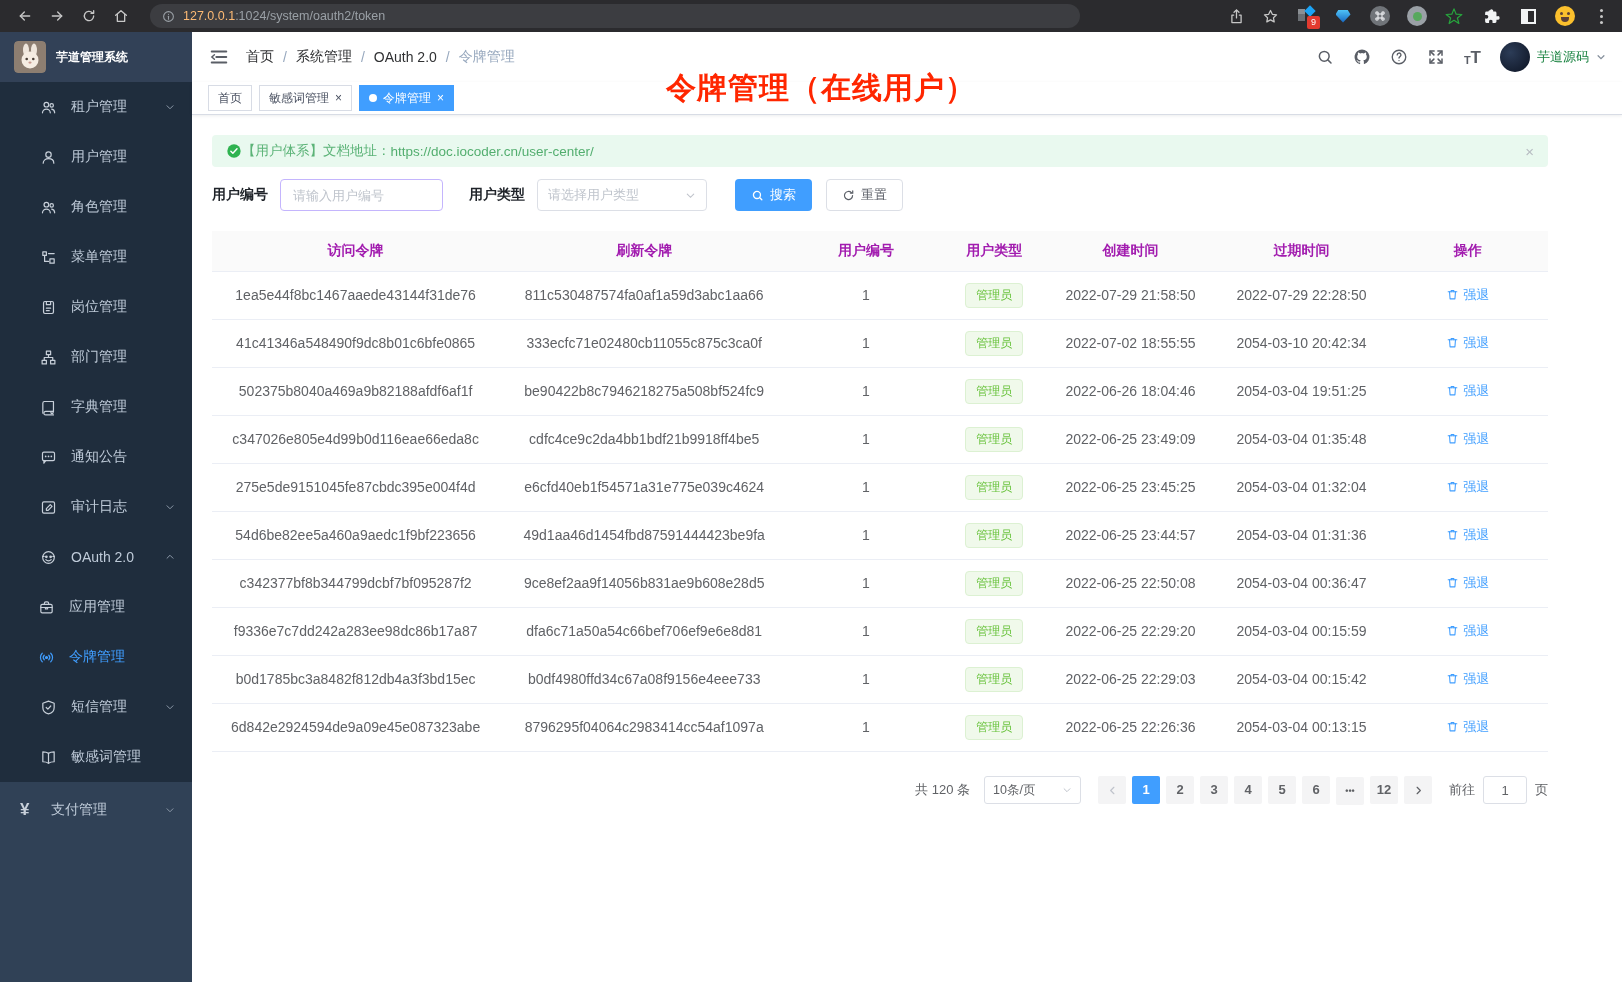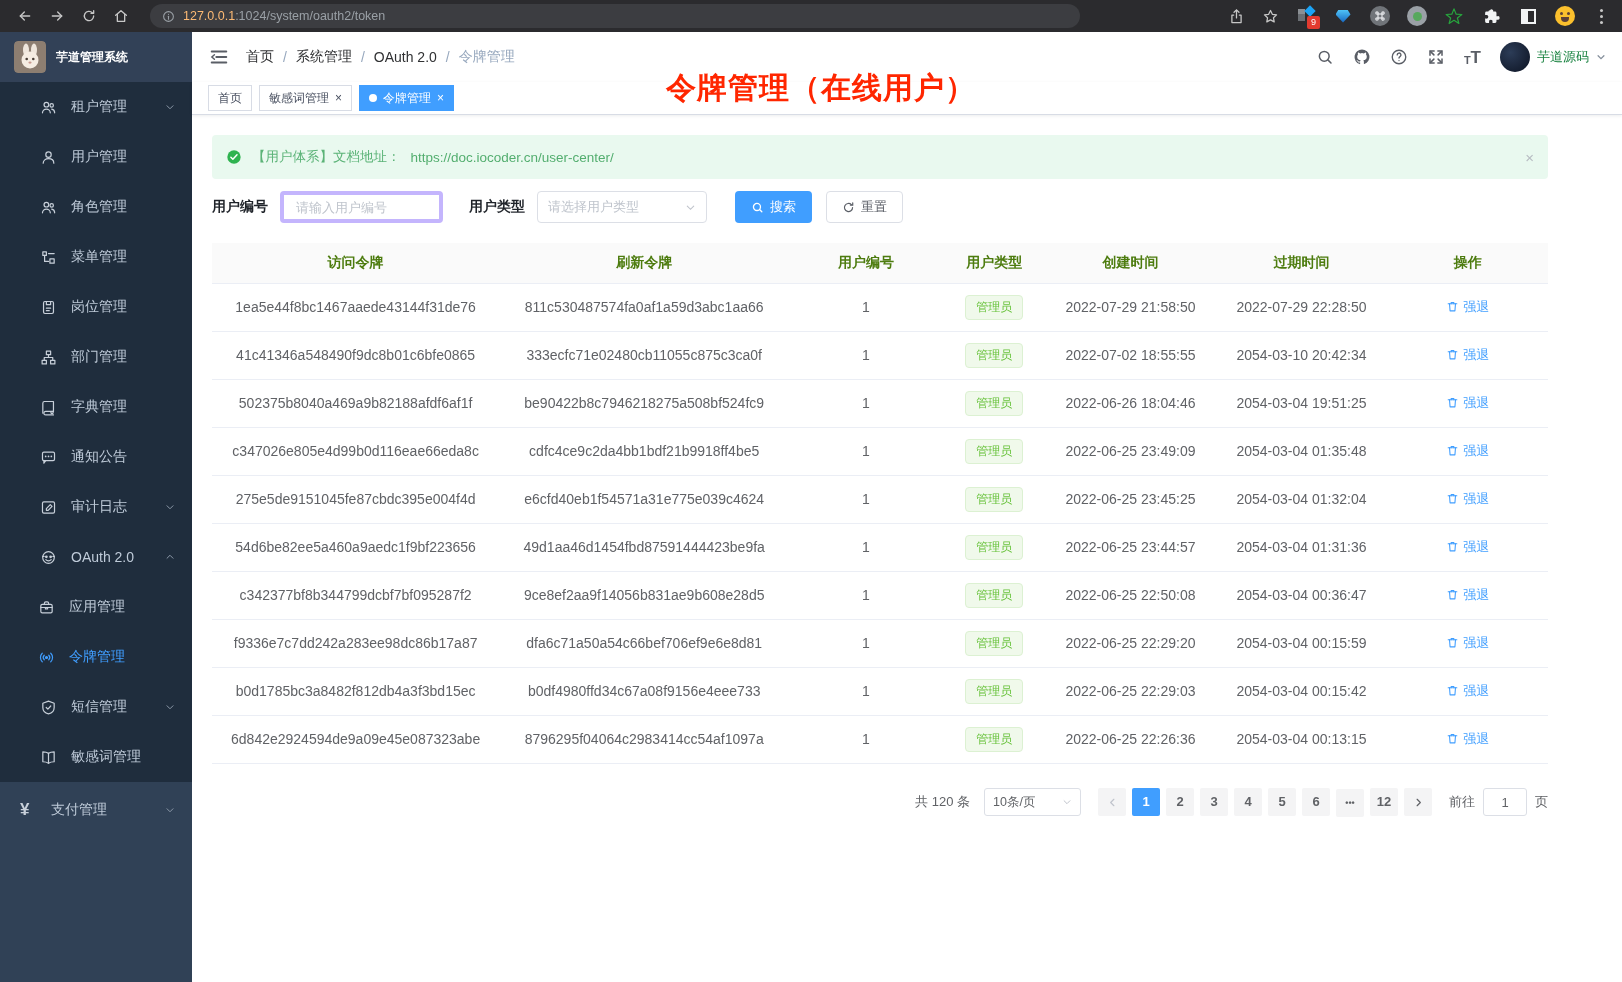--- a/index.html
+++ b/index.html
@@ -83,42 +83,42 @@
   .tab { height:26px; display:inline-flex; align-items:center; gap:6px; padding:0 9px; border:1px solid #d8dce5;
          background:#fff; color:#495060; font-size:12px; cursor:pointer; }
   .tab .dot { width:8px; height:8px; border-radius:50%; background:#fff; display:none; }
   .tab.active { background:#409eff; border-color:#409eff; color:#fff; }
   .tab.active .dot { display:block; }
   .tab .tab-close { font-size:12px; line-height:1; }
 
   
   .content { padding:20px 74px 0 20px; background:#fff; flex:1; }
 
-  .alert { height:44px; background:#e9f9ef; border-radius:4px; display:flex; align-items:center; padding:0 14px; gap:10px; }
+  .alert { height:32px; background:#e9f9ef; border-radius:4px; display:flex; align-items:center; padding:0 14px; }
   .alert-ico svg { width:16px; height:16px; }
   .alert-text { font-size:13.5px; color:#5bb377; }
   .alert-link { font-size:13.5px; color:#53ae6f; text-decoration:none; }
   .alert-close { margin-left:auto; color:#b7bcc2; font-size:15px; cursor:pointer; }
 
   .filters { margin-top:12px; display:flex; align-items:center; }
   .f-label { font-size:14px; font-weight:700; color:#1f2329; margin-right:12px; }
-  .f-input { width:163px; height:32px; border:4px solid #c4b5fd; border-radius:4px; padding:0 12px; font-size:13px; color:#606266;
+  .f-input { width:163px; height:32px; border:1px solid #c4b5fd; border-radius:4px; padding:0 12px; font-size:13px; color:#606266;
              font-family:inherit; outline:none; }
   .f-input::placeholder { color:#bfc4cc; }
   .f-gap { width:26px; }
   .f-select { width:170px; height:32px; border:1px solid #dcdfe6; border-radius:4px; padding:0 10px; display:flex; align-items:center;
               justify-content:space-between; color:#bfc4cc; font-size:13px; cursor:pointer; }
   .f-select .caret svg { width:11px; height:11px; color:#c0c4cc; }
   .btn { height:32px; border-radius:4px; display:inline-flex; align-items:center; gap:6px; padding:0 15px; font-size:13px; cursor:pointer; border:1px solid transparent; }
   .btn svg { width:13px; height:13px; }
   .btn-primary { background:#409eff; color:#fff; margin-left:28px; }
   .btn-plain { background:#fff; border-color:#dcdfe6; color:#5a5e66; margin-left:14px; }
 
   table.grid { width:100%; margin-top:20px; border-collapse:collapse; table-layout:fixed; }
-  .grid th { height:40px; background:#fafafa; font-size:14px; font-weight:700; color:#4d7c0f; border-bottom:1px solid #ebeef5; }
+  .grid th { height:40px; background:#fafafa; font-size:14px; font-weight:700; color:#a21caf; border-bottom:1px solid #ebeef5; }
   .grid td { height:48px; text-align:center; font-size:14px; color:#606266; border-bottom:1px solid #ebeef5; white-space:nowrap; overflow:hidden; }
   .tag-admin { display:inline-block; background:#f0f9eb; border:1px solid #dcf1d2; color:#67c23a; font-size:12px; padding:3px 10px; border-radius:4px; }
   .op-link { color:#409eff; font-size:13px; display:inline-flex; align-items:center; gap:4px; text-decoration:none; cursor:pointer; }
   .op-link svg { width:13px; height:13px; }
 
   .pagination { margin-top:24px; display:flex; justify-content:flex-end; align-items:center; font-size:13px; color:#606266; }
   .pg-total { margin-right:14px; }
   .pg-size { width:97px; height:28px; border:1px solid #dcdfe6; border-radius:3px; display:flex; align-items:center; justify-content:space-between;
              padding:0 8px; color:#606266; font-size:12.5px; margin-right:14px; cursor:pointer; }
   .pg-size svg { width:10px; height:10px; color:#c0c4cc; }

